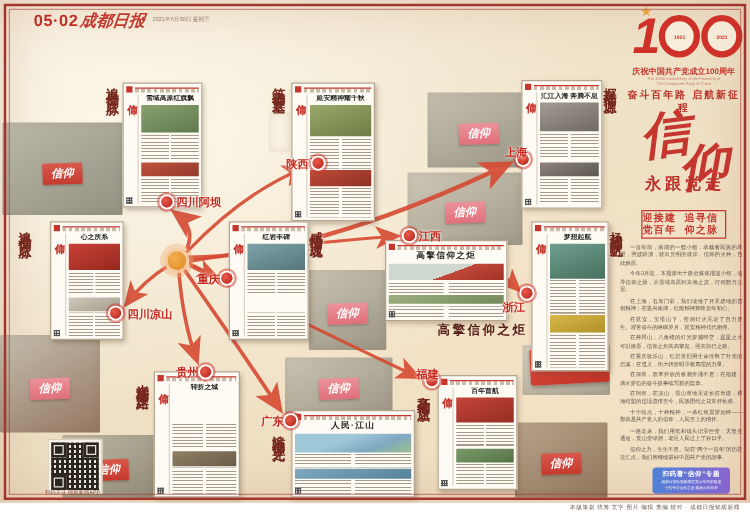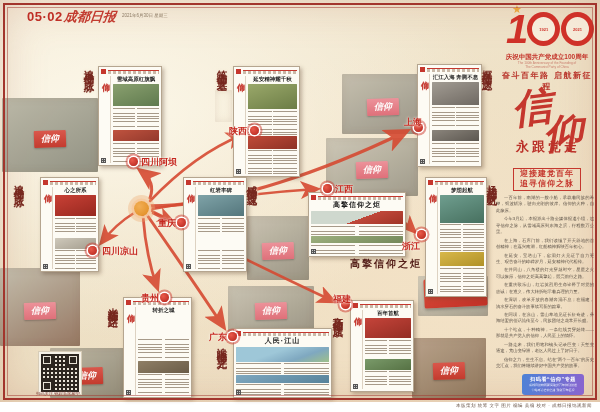--- a/index.html
+++ b/index.html
@@ -33,21 +33,21 @@
     color:#b8332a;letter-spacing:1.5px;z-index:5;font-family:"DejaVu Serif",serif;}
   
   .callig{position:absolute;z-index:5;color:#c5372e;font-family:"DejaVu Serif",serif;font-style:italic;font-weight:bold;}
   .callig.c1{left:512px;top:80px;font-size:40px;transform:rotate(-7deg);}
   .callig.c2{left:543px;top:106px;font-size:40px;transform:rotate(-4deg);}
   .slogan1{position:absolute;left:508px;top:138px;width:80px;text-align:center;font-size:13px;font-weight:900;
     color:#bb3129;letter-spacing:3px;z-index:5;font-family:"DejaVu Serif",serif;}
   .slogan2{position:absolute;left:508px;top:152px;width:80px;text-align:center;font-size:13px;font-weight:900;
     color:#bb3129;letter-spacing:6px;z-index:5;font-family:"DejaVu Serif",serif;}
   .redbox{position:absolute;left:513px;top:168px;width:66px;height:21px;border:1.5px solid #c5372e;z-index:5;
-    display:flex;flex-direction:column;align-items:center;justify-content:center;gap:1px;}
+    display:flex;flex-direction:row;align-items:center;justify-content:center;gap:1px;}
   .redbox b{font-size:8px;color:#c5372e;letter-spacing:1px;line-height:1.1;}
   .bodytext{position:absolute;left:496px;top:195px;width:98px;height:177px;overflow:hidden;z-index:4;
     font-size:4.3px;line-height:1.5;color:#5c5248;text-align:justify;}
   .bodytext p{margin:0 0 2px 0;text-indent:8px;}
   .cta{position:absolute;left:522px;top:374px;width:60px;height:19px;border-radius:3px;z-index:5;
     background:linear-gradient(100deg,#4d82d6,#8a64cf);color:#fff;display:flex;flex-direction:column;
     align-items:center;justify-content:center;gap:1px;padding:1px;}
   .cta b{font-size:5.2px;letter-spacing:.5px;}
   .cta i{font-size:3px;font-style:normal;opacity:.92;line-height:1.2;}
   

